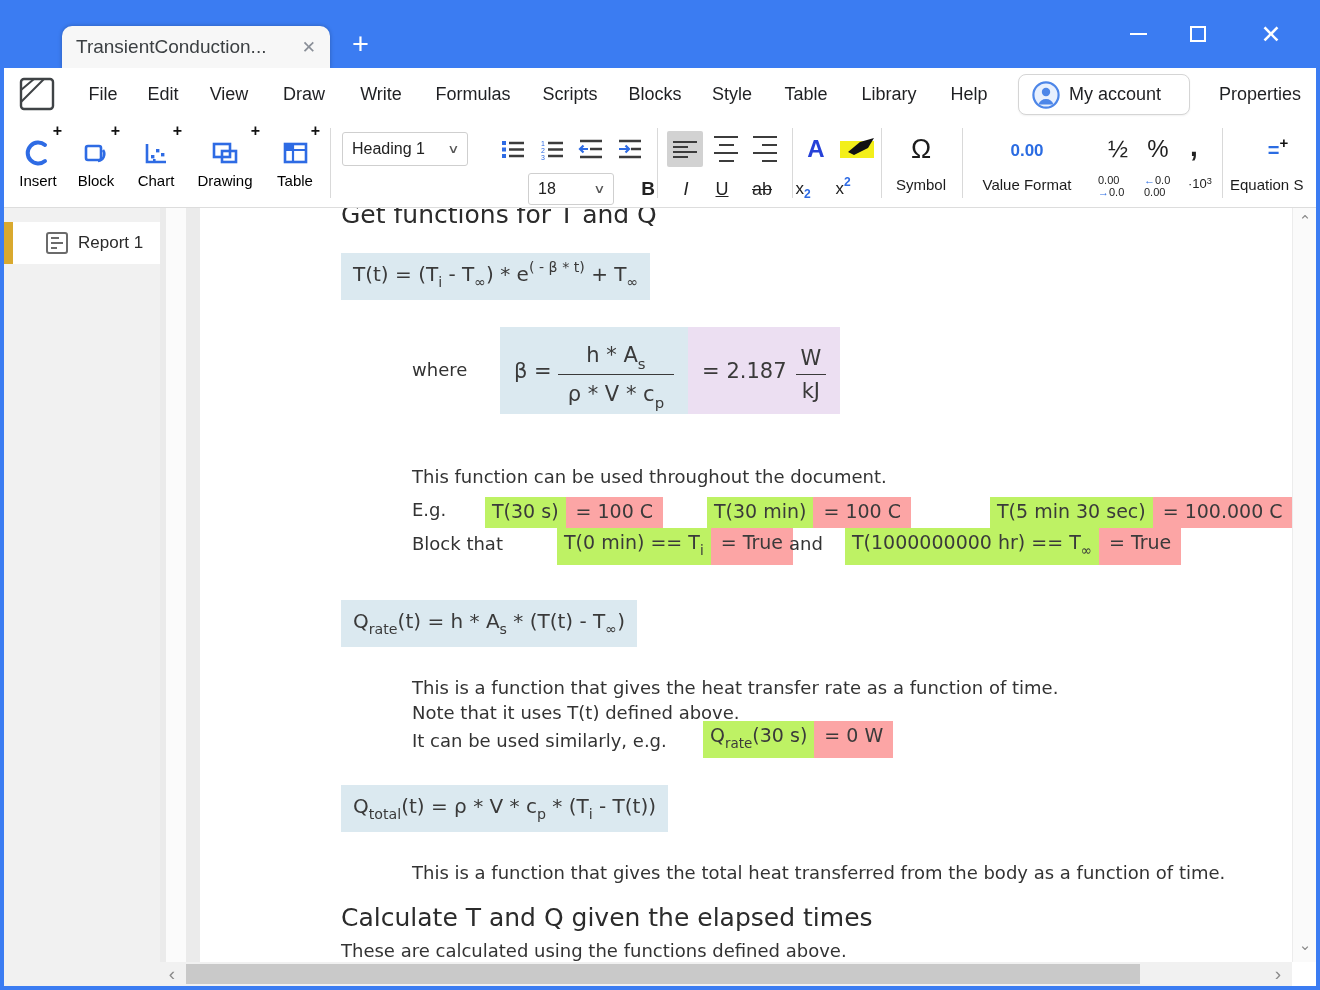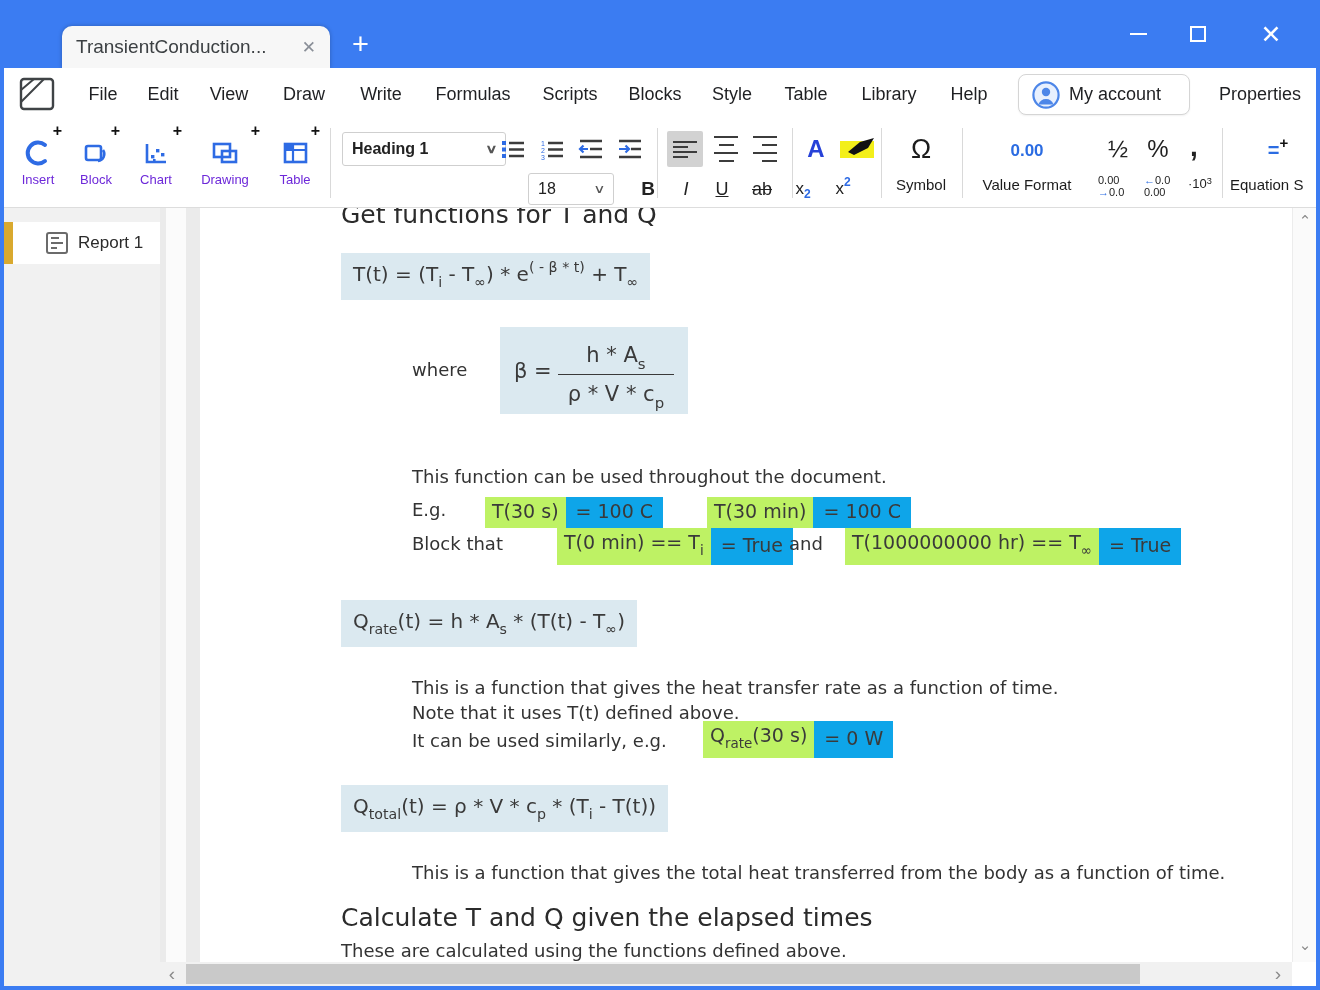--- a/index.html
+++ b/index.html
@@ -23,21 +23,21 @@
   .menubar{position:absolute;left:4px;top:68px;width:1200px;height:52px;background:#fff;text-decoration:underline;}
   .menu-item{position:absolute;top:0;height:52px;display:flex;align-items:center;transform:translateX(-50%);font-size:18px;color:#1f2023;cursor:default;}
   .account-btn{position:absolute;left:1014px;top:6px;height:41px;width:172px;border:1px solid #d5d5d5;border-radius:8px;background:#fff;display:flex;align-items:center;gap:9px;padding:0 13px;font-size:18px;color:#1f2023;box-shadow:0 1px 2px rgba(0,0,0,.06);}
 
   
   .toolbar{position:absolute;left:4px;top:120px;width:1312px;height:88px;background:#fff;border-bottom:1px solid #ddd;}
   .tb-divider{position:absolute;top:8px;width:1px;height:70px;background:#d9d9d9;}
   .bigbtn{position:absolute;top:6px;text-align:center;}
   .bigbtn .ic{position:relative;height:42px;display:flex;align-items:flex-end;justify-content:center;}
   .bigbtn .plus{position:absolute;top:-2px;right:2px;font-weight:700;font-size:16px;color:#111;line-height:14px;}
-  .bigbtn .lbl{font-size:13px;color:#6d28d9;margin-top:4px;}
+  .bigbtn .lbl{font-size:15px;color:#000000;margin-top:4px;}
   .selbox{position:absolute;border:1px solid #cfcfcf;border-radius:3px;background:#fff;display:flex;align-items:center;justify-content:space-between;padding:0 9px;font-size:16px;color:#222;}
   .chev{color:#555;font-size:12px;transform:scaleX(1.4);}
   .smbtn{position:absolute;display:flex;align-items:center;justify-content:center;color:#222;}
   .sel-bg{background:#d2d2d2;border-radius:2px;}
   .lines i{display:block;background:#3c3c3c;height:2px;margin:3px 0;}
   .tb-label{position:absolute;font-size:15px;color:#1c1c1c;text-align:center;white-space:nowrap;}
   .bluetxt{color:#2b6ce2;font-weight:700;}
   .tinyfmt{position:absolute;font-size:11px;line-height:12px;color:#222;font-family:"Liberation Sans",sans-serif;text-align:left;}
   .tinyfmt b{color:#2b6ce2;font-weight:400;}
 
@@ -60,21 +60,21 @@
   .beta{position:absolute;display:flex;align-items:stretch;font-size:21px;color:#3a3a3a;white-space:nowrap;}
   .beta-l{display:flex;align-items:center;gap:6px;padding:8px 14px;}
   .beta-r{display:flex;align-items:center;gap:9px;padding:8px 14px;}
   .frac{display:inline-block;text-align:center;}
   .frac .num{display:block;border-bottom:1.6px solid #3a3a3a;padding:0 10px 7px;margin-top:8px;}
   .frac .den{display:block;padding:7px 10px 0;}
   .frac.unit .num{padding:0 5px 4px;}
   .frac.unit .den{padding:4px 5px 0;}
   .res{position:absolute;display:inline-flex;align-items:stretch;font-size:19px;color:#3a3a3a;white-space:nowrap;}
   .res .expr{background:#bef264;padding:3px 7px 6px;}
-  .res .val{background:#0ea5e9;padding:3px 10px 6px;display:flex;align-items:center;}
+  .res .val{background:#fca5a5;padding:3px 10px 6px;display:flex;align-items:flex-start;}
   .res.deep .expr{padding-bottom:12px;}
   .inline-lbl{position:absolute;font-size:18px;color:#333;white-space:nowrap;}
 
   
   .vscroll{position:absolute;left:1292px;top:208px;width:24px;height:754px;background:#fafafa;border-left:1px solid #ececec;}
   .hscroll{position:absolute;left:160px;top:962px;width:1132px;height:24px;background:#f1f1f1;}
   .sb-arrow{position:absolute;color:#8a8a8a;font-size:15px;display:flex;align-items:center;justify-content:center;}
   .h-thumb{position:absolute;left:26px;top:2px;width:954px;height:20px;background:#c9c9c9;}
   .bottom-left{position:absolute;left:4px;top:962px;width:156px;height:24px;background:#f1f1f1;}
 
@@ -197,21 +197,21 @@
             <rect x="5" y="6" width="8" height="6" fill="#2e6be4"></rect>
           </svg>
         </span>
         <span class="plus">+</span>
       </div>
     <div class="lbl">Table</div>
   </div>
 
   <div class="tb-divider" style="left:326px;"></div>
 
-  <div class="selbox" style="left:338px;top:12px;width:164px;height:34px;font-weight:bold;">
+  <div class="selbox" style="left:338px;top:12px;width:126px;height:34px;">
     <span>Heading 1</span>
       <span class="chev">∨</span>
   </div>
   <div class="selbox" style="left:338px;top:53px;width:178px;height:32px;margin-top:44px;">
     <span>Muli</span>
       <span class="chev">∨</span>
   </div>
   <div class="selbox" style="left:524px;top:53px;width:86px;height:32px;">
     <span>18</span>
       <span class="chev">∨</span>
@@ -384,35 +384,48 @@
 
   <span class="inline-lbl" style="left:212px;top:151px;">where</span>
   <div class="beta" style="left:300px;top:119px;">
     <span class="beta-l hlblue">
       <span><span>β =</span></span>
       <span class="frac">
         <span class="num"><span>h * A</span><sub>s</sub></span>
         <span class="den"><span>ρ * V * c</span><sub>p</sub></span>
       </span>
     </span>
+    <span class="beta-r hlpurple">
+      <span><span>= 2.187</span></span>
+      <span class="frac unit">
+        <span class="num">W</span>
+        <span class="den">kJ</span>
+      </span>
+    </span>
   </div>
 
   <div class="para" style="left:212px;top:257px;">This function can be used throughout the document.</div>
 
   <span class="inline-lbl" style="left:212px;top:291px;text-align:center;">E.g.</span>
   <span class="res" style="left:285px;top:289px;">
     <span class="expr"><span>T(30 s)</span></span>
       <span class="val">
         <span>= 100 C</span>
       </span>
   </span>
   <span class="res" style="left:507px;top:289px;">
     <span class="expr"><span>T(30 min)</span></span>
       <span class="val">
         <span>= 100 C</span>
+      </span>
+  </span>
+  <span class="res" style="left:790px;top:289px;">
+    <span class="expr"><span>T(5 min 30 sec)</span></span>
+      <span class="val">
+        <span>= 100.000 C</span>
       </span>
   </span>
 
   <span class="inline-lbl" style="left:212px;top:325px;">Block that</span>
   <span class="res deep" style="left:357px;top:320px;">
     <span class="expr"><span>T(0 min) == T</span><sub>i</sub></span>
       <span class="val">
         <span>= True</span>
       </span>
   </span>

